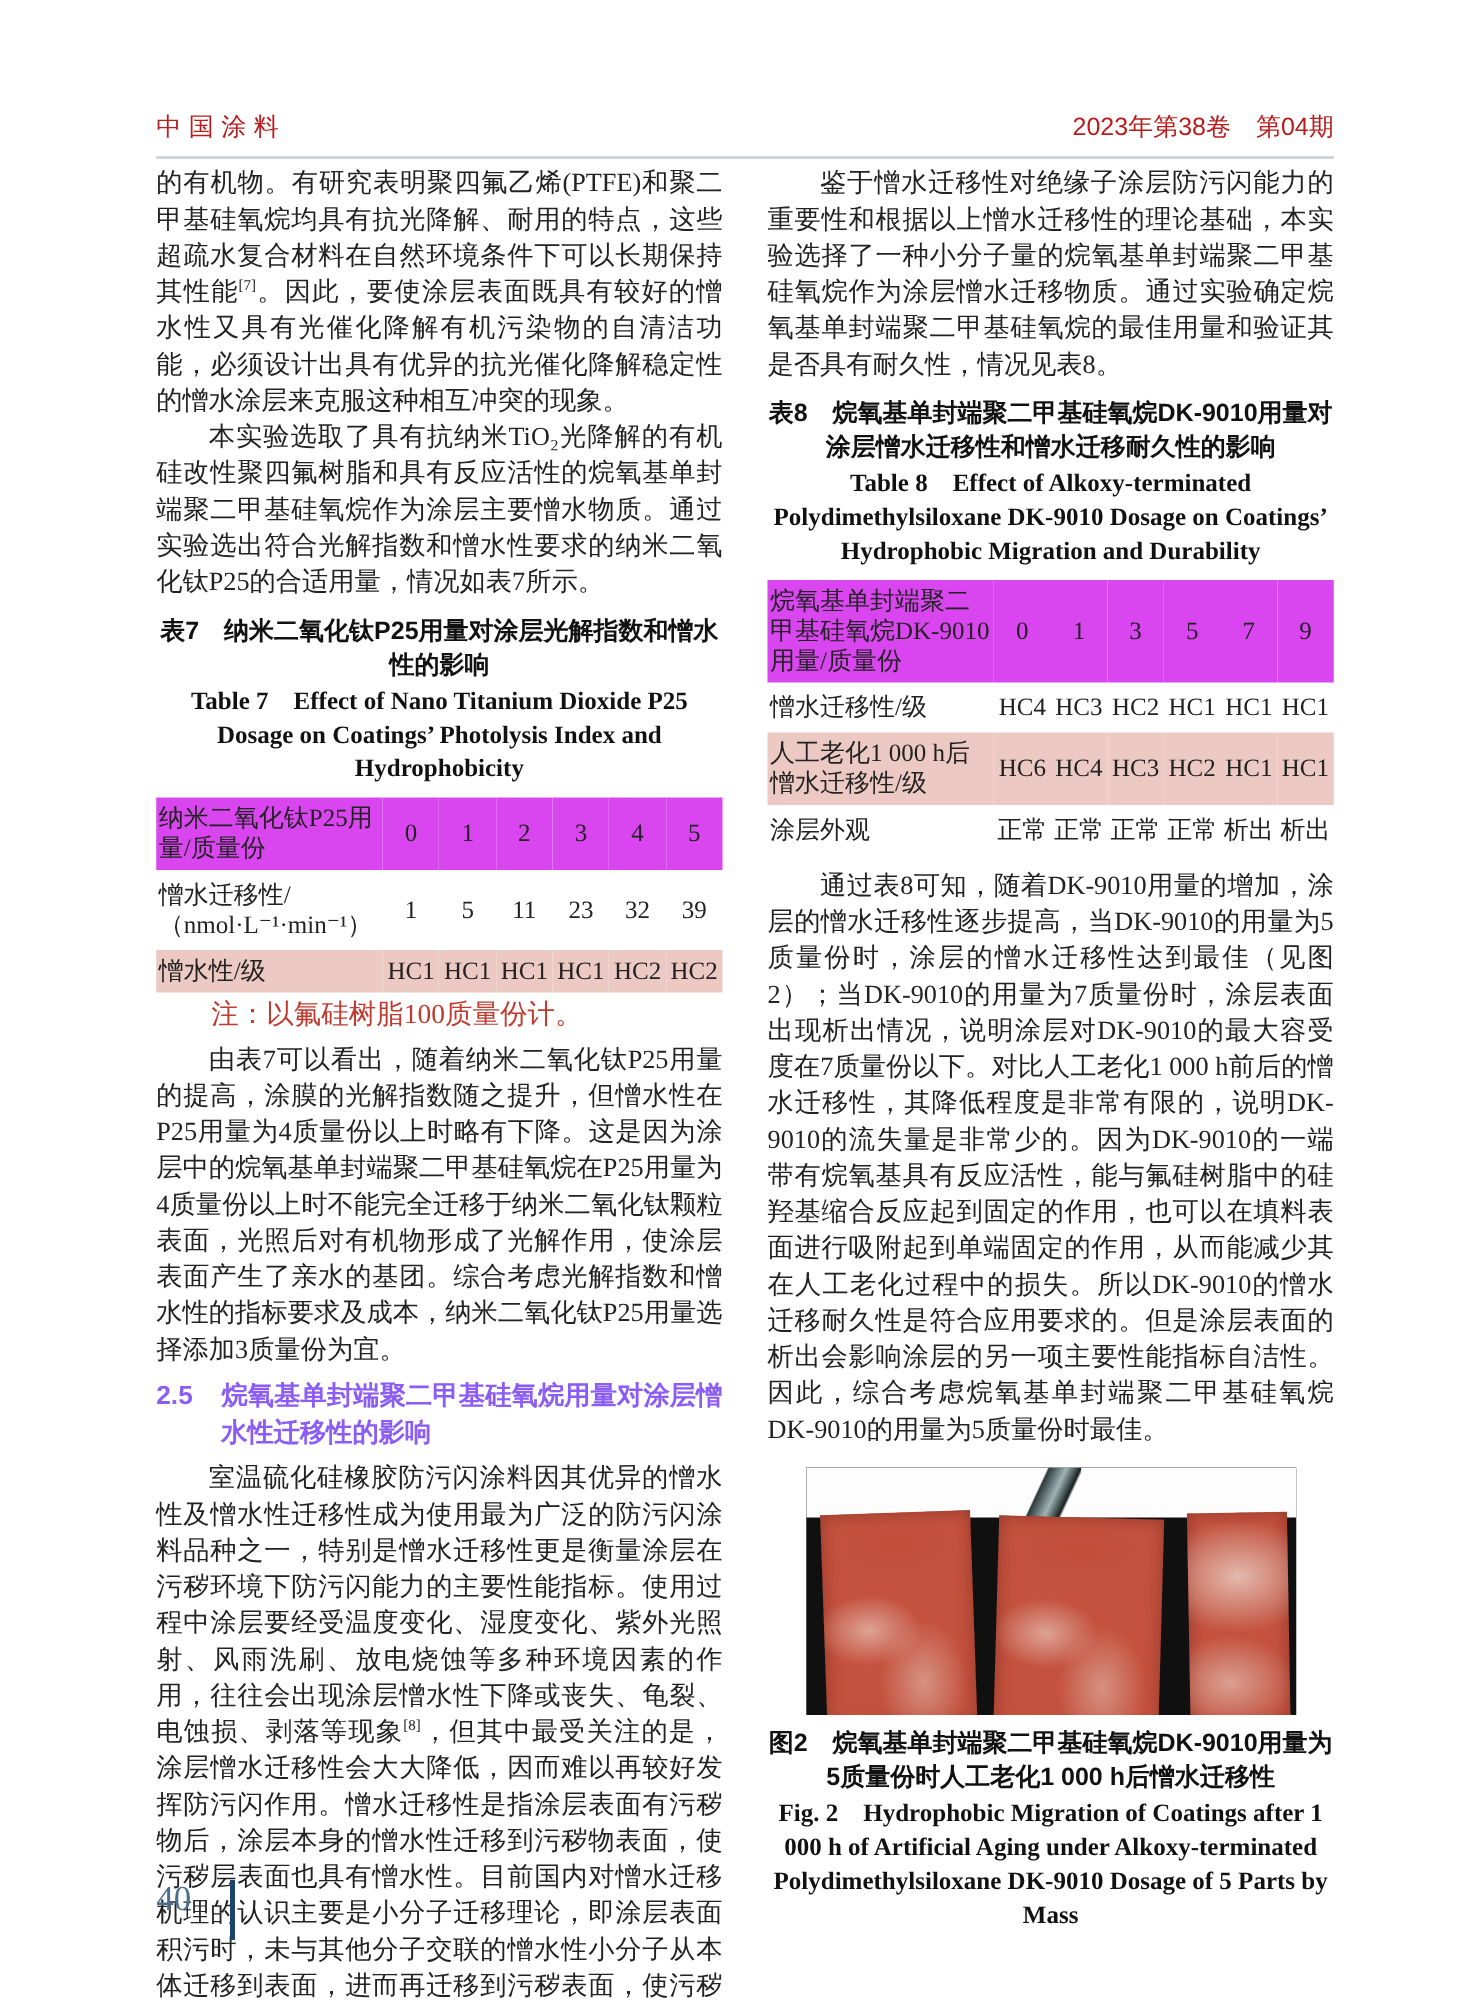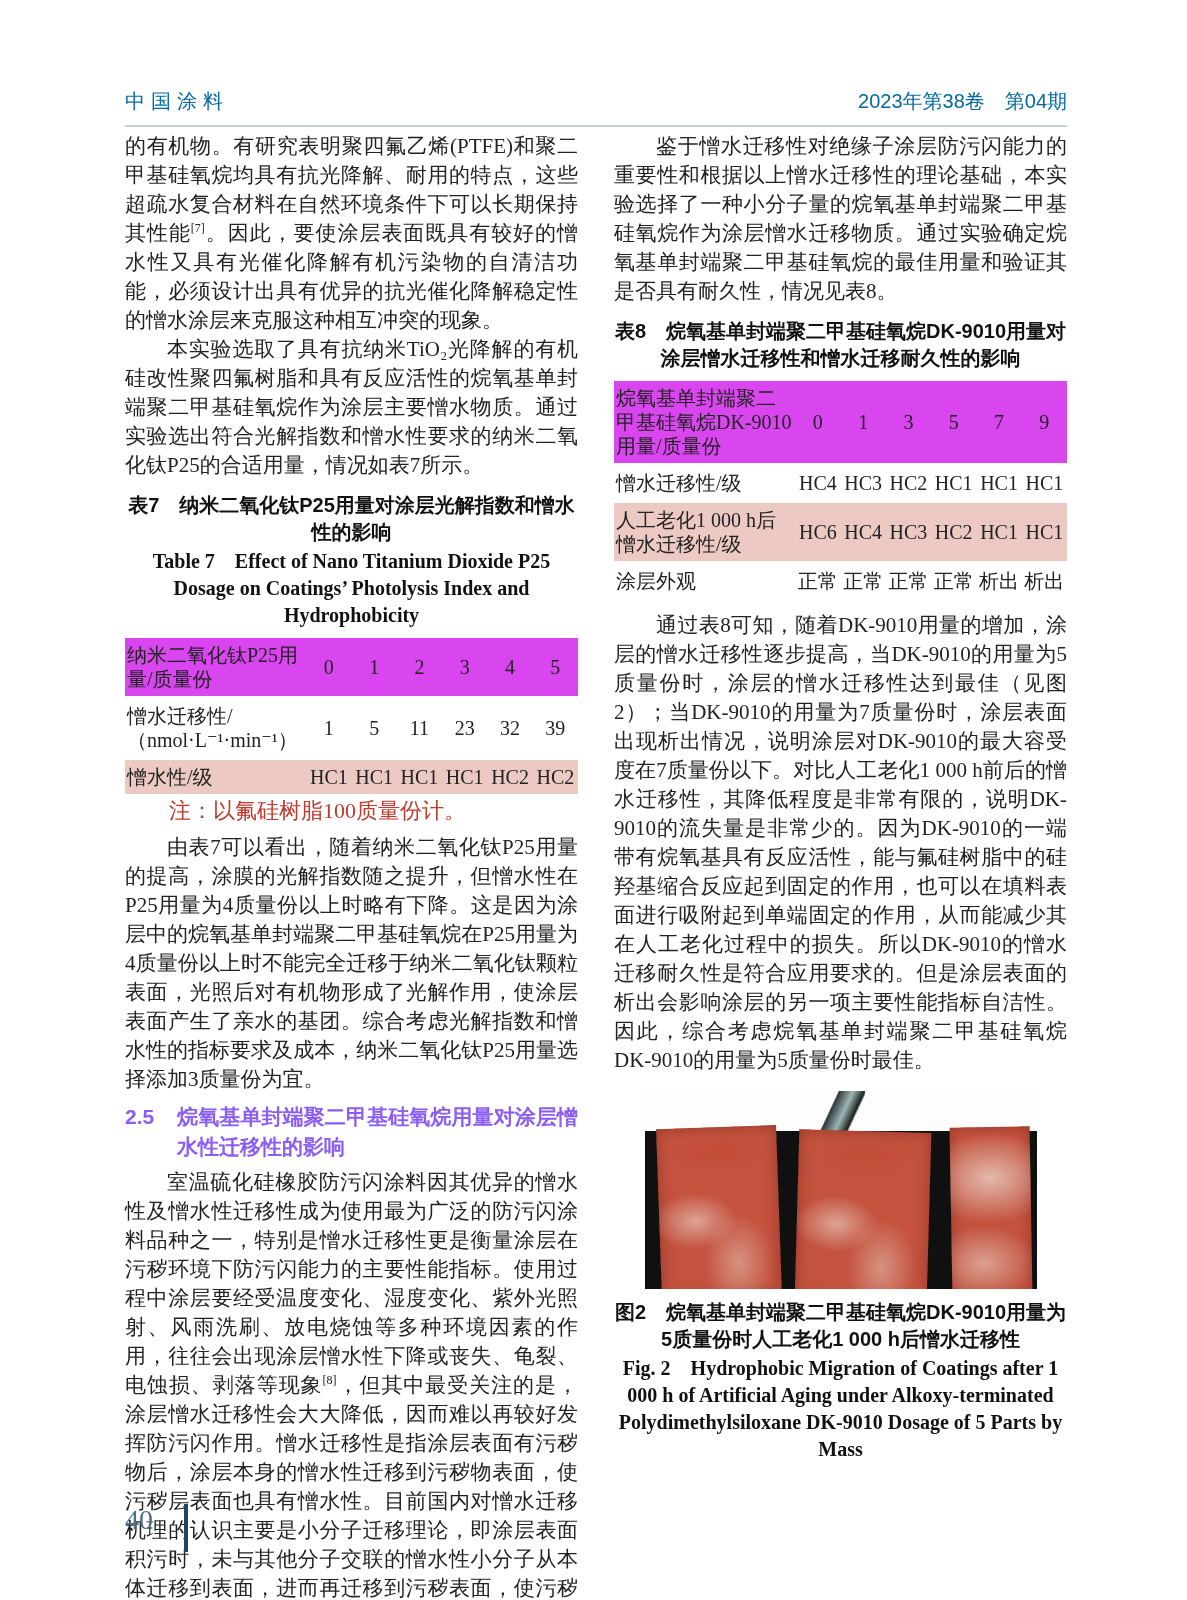--- a/index.html
+++ b/index.html
@@ -10,21 +10,21 @@
     background:#ffffff;
     font-family:"Liberation Serif","DejaVu Serif",serif;
     color:#222;
     overflow:hidden;
   }
   
   .pagehead{
     position:absolute;top:88px;left:125px;right:120px;
     display:flex;justify-content:space-between;align-items:flex-end;
     font-family:"Liberation Sans","DejaVu Sans",sans-serif;
-    font-size:20px;color:#0369a1;
+    font-size:20px;color:#b91c1c;
     border-bottom:2px solid #c9ced3;
     padding-bottom:10px;
   }
   .pagehead .journal{letter-spacing:6px;}
   
   .columns{
     position:absolute;top:132px;left:125px;right:120px;
     display:flex;gap:36px;
   }
   .col{width:453px;flex:0 0 453px;}
@@ -185,20 +185,21 @@
       <p class="body indent"><span>室温硫化硅橡胶防污闪涂料因其优异的憎水性及憎水性迁移性成为使用最为广泛的防污闪涂料品种之一，特别是憎水迁移性更是衡量涂层在污秽环境下防污闪能力的主要性能指标。使用过程中涂层要经受温度变化、湿度变化、紫外光照射、风雨洗刷、放电烧蚀等多种环境因素的作用，往往会出现涂层憎水性下降或丧失、龟裂、电蚀损、剥落等现象</span><sup class="ref">[8]</sup><span>，但其中最受关注的是，涂层憎水迁移性会大大降低，因而难以再较好发挥防污闪作用。憎水迁移性是指涂层表面有污秽物后，涂层本身的憎水性迁移到污秽物表面，使污秽层表面也具有憎水性。目前国内对憎水迁移机理的认识主要是小分子迁移理论，即涂层表面积污时，未与其他分子交联的憎水性小分子从本体迁移到表面，进而再迁移到污秽表面，使污秽层也具备了疏水性能。</span></p>
 
     </div>
 
     <div class="col">
 
       <p class="body indent">鉴于憎水迁移性对绝缘子涂层防污闪能力的重要性和根据以上憎水迁移性的理论基础，本实验选择了一种小分子量的烷氧基单封端聚二甲基硅氧烷作为涂层憎水迁移物质。通过实验确定烷氧基单封端聚二甲基硅氧烷的最佳用量和验证其是否具有耐久性，情况见表8。</p>
 
       <div class="tbl-caption">
         <div class="cap-zh">表8　烷氧基单封端聚二甲基硅氧烷DK-9010用量对涂层憎水迁移性和憎水迁移耐久性的影响</div>
+        <div class="cap-en">Table 8　Effect of Alkoxy-terminated Polydimethylsiloxane DK-9010 Dosage on Coatings’ Hydrophobic Migration and Durability</div>
       </div>
 
       <table class="datatable">
         <tbody>
           <tr class="r-dark">
             <td class="rowhead">烷氧基单封端聚二甲基硅氧烷DK-9010用量/质量份</td>
             <td class="val">0</td>
             <td class="val">1</td>
             <td class="val">3</td>
             <td class="val">5</td>

